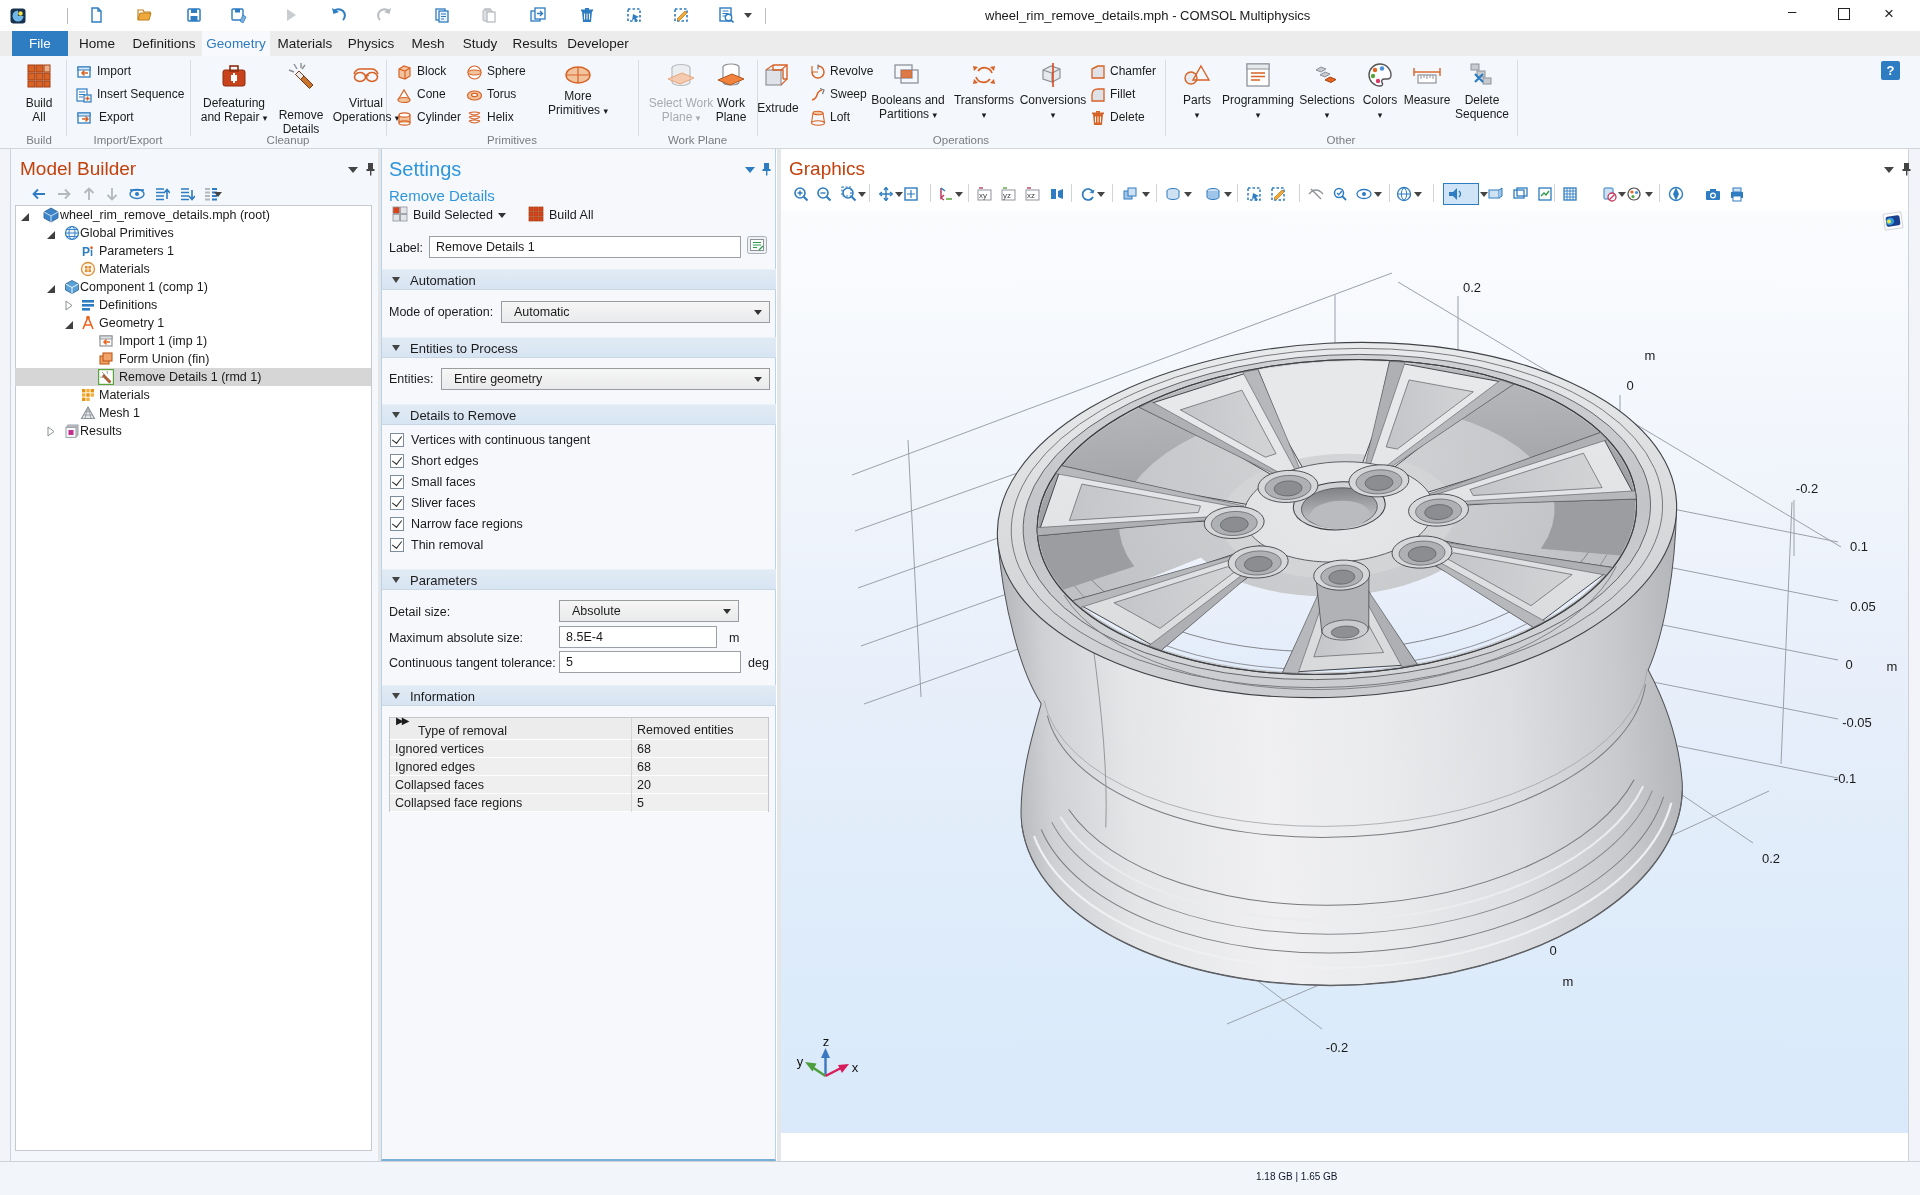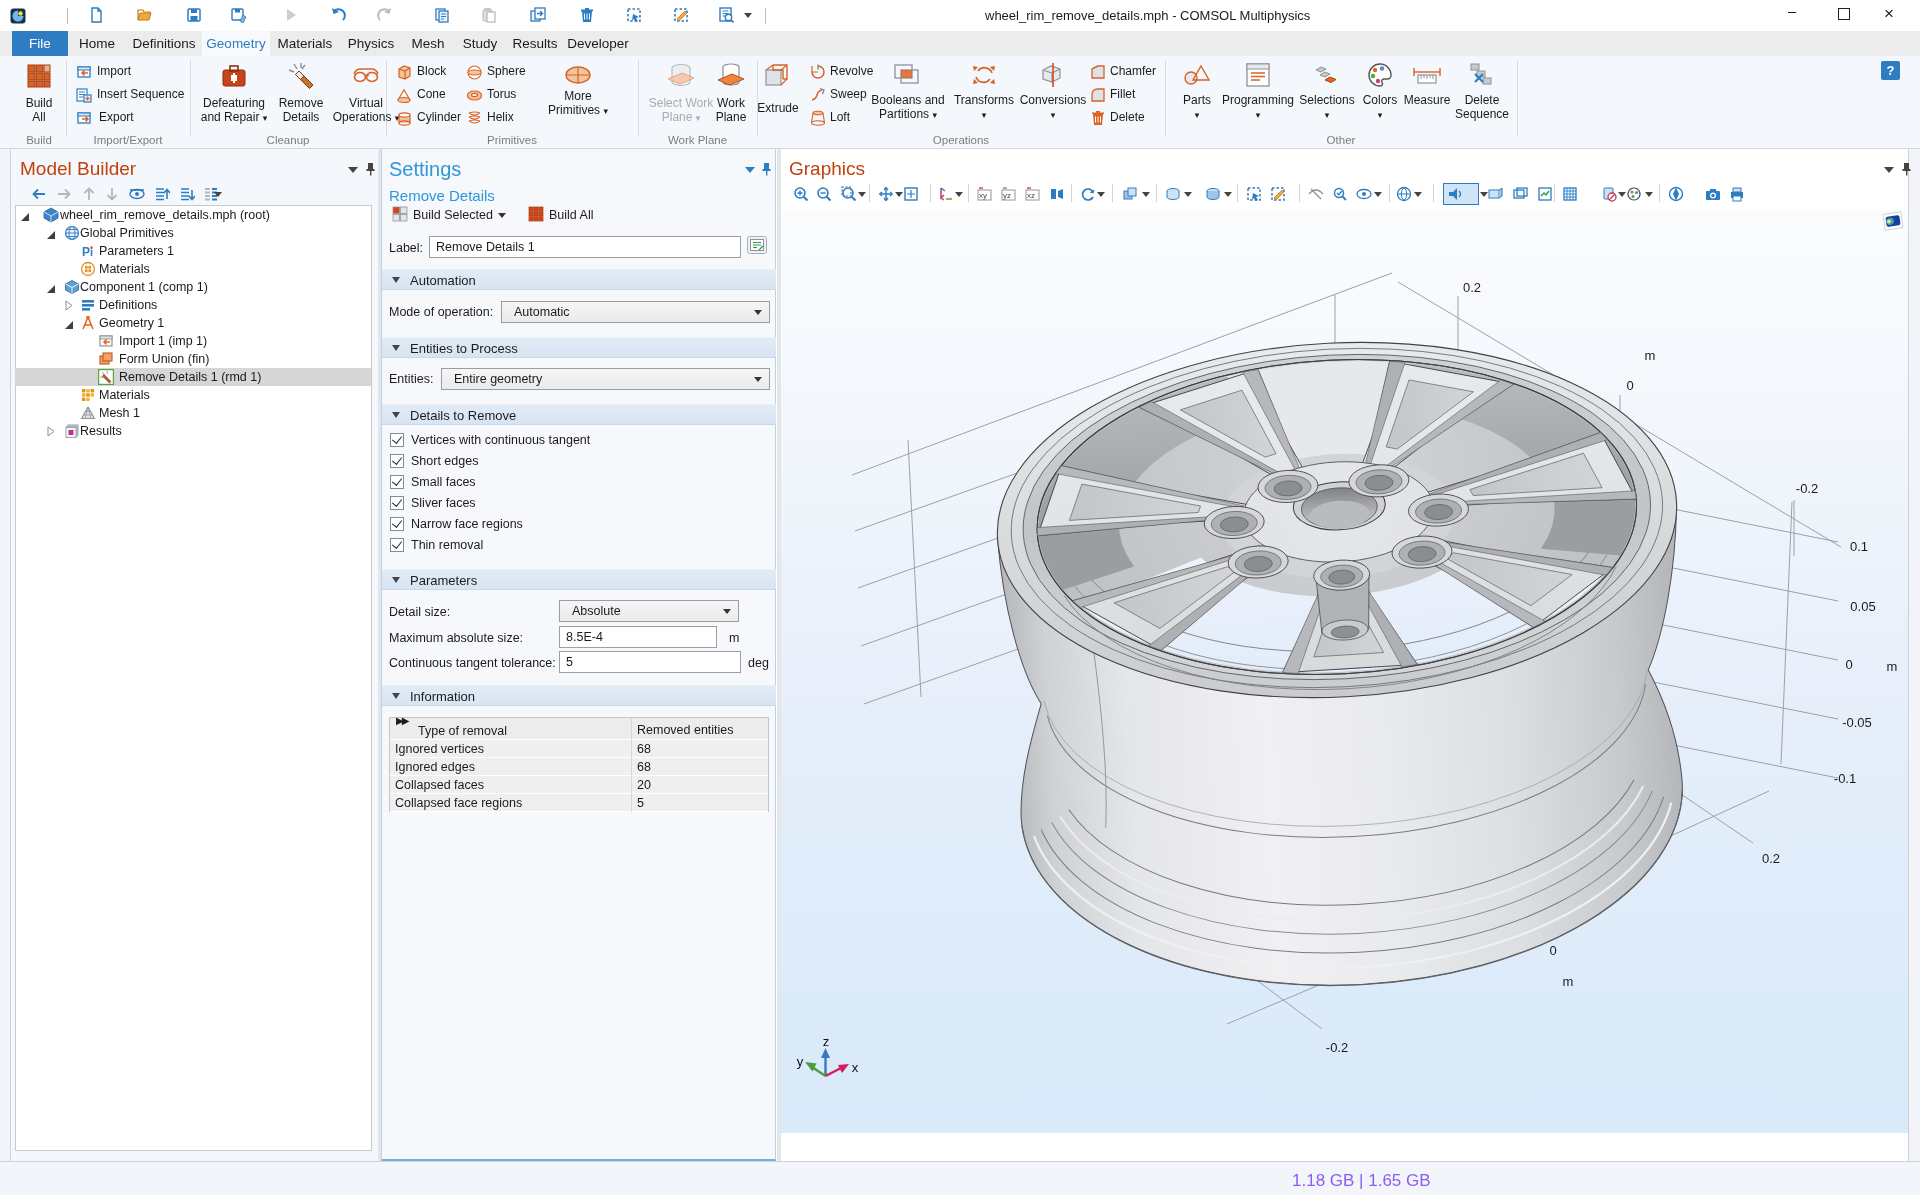--- a/index.html
+++ b/index.html
@@ -187,21 +187,21 @@
           <rect x="13" y="11" width="2" height="10" fill="#fff"></rect>
         </svg></div>
       <div style="margin-top:3px">Defeaturing<br>and Repair <span style="font-size:9px">▾</span></div>
     </div>
 <div class="rbig" style="left:272px;top:6px;width:58px">
       <div style="margin:0 auto;width:28px"><svg width="28" height="28" viewBox="0 0 28 28" style="">
           <path d="M7,2 l3,5 M14,1 l0,5 M2,8 l5,2 M18,3 l-3,4" stroke="#8a8f94" stroke-width="1.4"></path>
           <path d="M12,9 L26,23 l-3.5,3.5 L8.5,12.5 Z" fill="#c8742e" stroke="#7a3c12" stroke-width="1"></path>
           <path d="M12,9 l-3.5,3.5 5,5 3.5,-3.5 Z" fill="#e8eaec" stroke="#7a3c12" stroke-width="1"></path>
         </svg></div>
-      <div style="margin-top:3px">Remove<br>Details</div>
+      <div style="margin-top:15px">Remove<br>Details</div>
     </div>
 <div class="rbig" style="left:330px;top:6px;width:72px">
       <div style="margin:0 auto;width:28px"><svg width="28" height="28" viewBox="0 0 28 28" style="">
           <path d="M2,12 q2,-5 6,-5 h12 q4,0 6,5" fill="none" stroke="#d86326" stroke-width="1.6"></path>
           <ellipse cx="8" cy="15" rx="5.5" ry="4.5" fill="none" stroke="#d86326" stroke-width="1.6"></ellipse>
           <ellipse cx="20" cy="15" rx="5.5" ry="4.5" fill="none" stroke="#d86326" stroke-width="1.6"></ellipse>
           <path d="M13.5,14 q1.5,-2 3,0" fill="none" stroke="#d86326" stroke-width="1.6"></path>
         </svg></div>
       <div style="margin-top:3px">Virtual<br>Operations <span style="font-size:9px">▾</span></div>
     </div>
@@ -1067,13 +1067,13 @@
 <div class="abs" style="left:1071px;top:184px;width:1px;height:18px;background:#d0d4d8"></div>
 <div class="abs" style="left:1112px;top:184px;width:1px;height:18px;background:#d0d4d8"></div>
 <div class="abs" style="left:1156px;top:184px;width:1px;height:18px;background:#d0d4d8"></div>
 <div class="abs" style="left:1237px;top:184px;width:1px;height:18px;background:#d0d4d8"></div>
 <div class="abs" style="left:1299px;top:184px;width:1px;height:18px;background:#d0d4d8"></div>
 <div class="abs" style="left:1389px;top:184px;width:1px;height:18px;background:#d0d4d8"></div>
 <div class="abs" style="left:1433px;top:184px;width:1px;height:18px;background:#d0d4d8"></div>
 <div class="abs" style="left:1554px;top:184px;width:1px;height:18px;background:#d0d4d8"></div>
 <div class="abs" style="left:1659px;top:184px;width:1px;height:18px;background:#d0d4d8"></div>
 <div class="abs statusbar">
-    <div class="abs" style="left:1292px;top:9px;font-size:17px;color:#8b5cf6">1.18 GB | 1.65 GB</div>
+    <div class="abs" style="left:1256px;top:9px;font-size:10px;color:#0f172a">1.18 GB | 1.65 GB</div>
   </div>
 </body></html>

